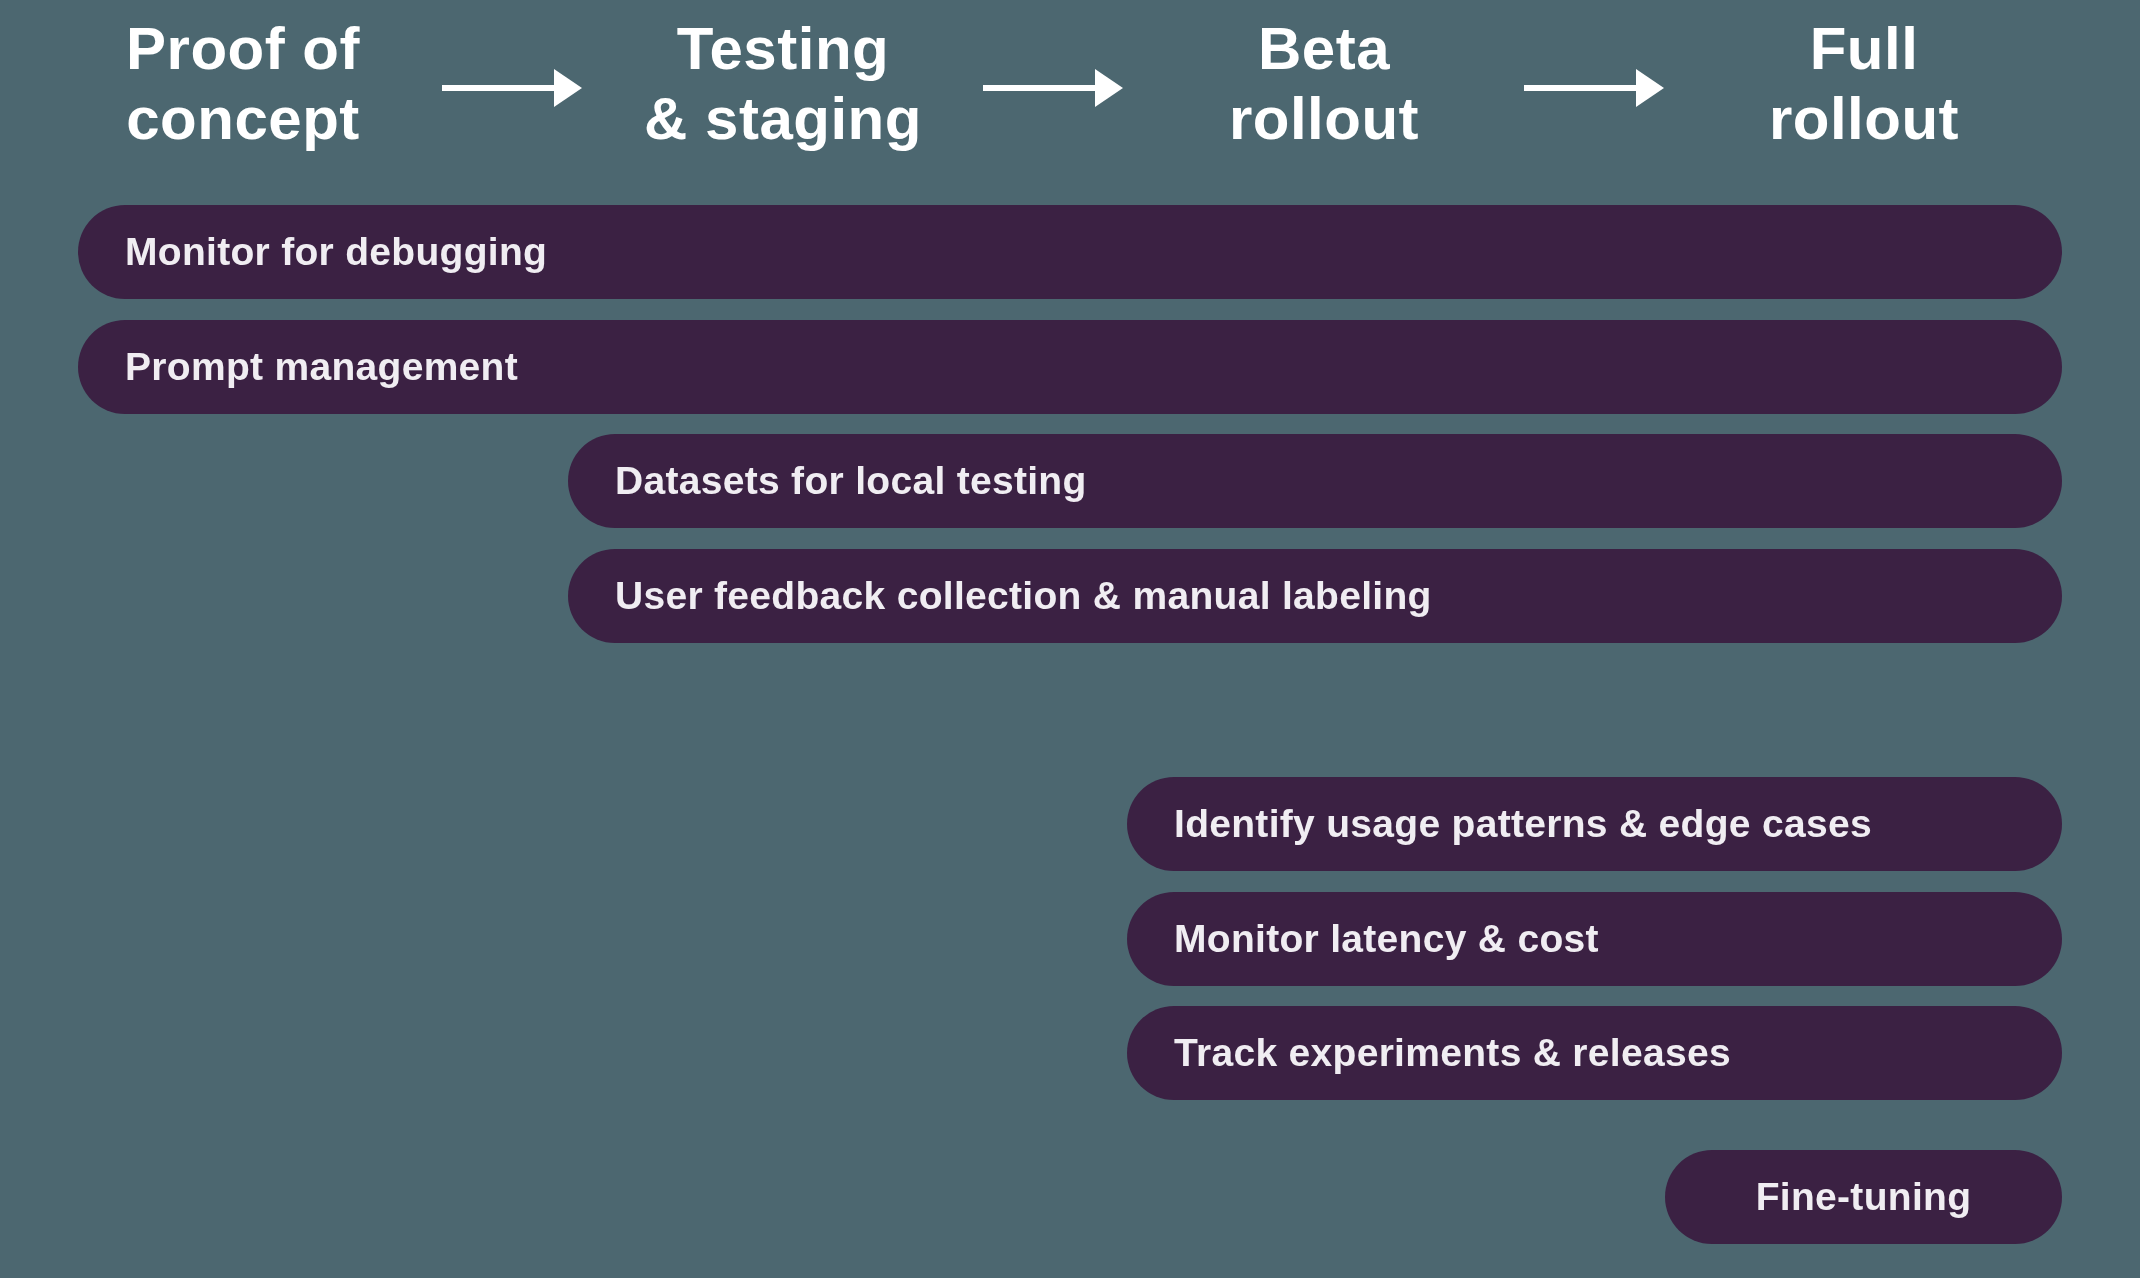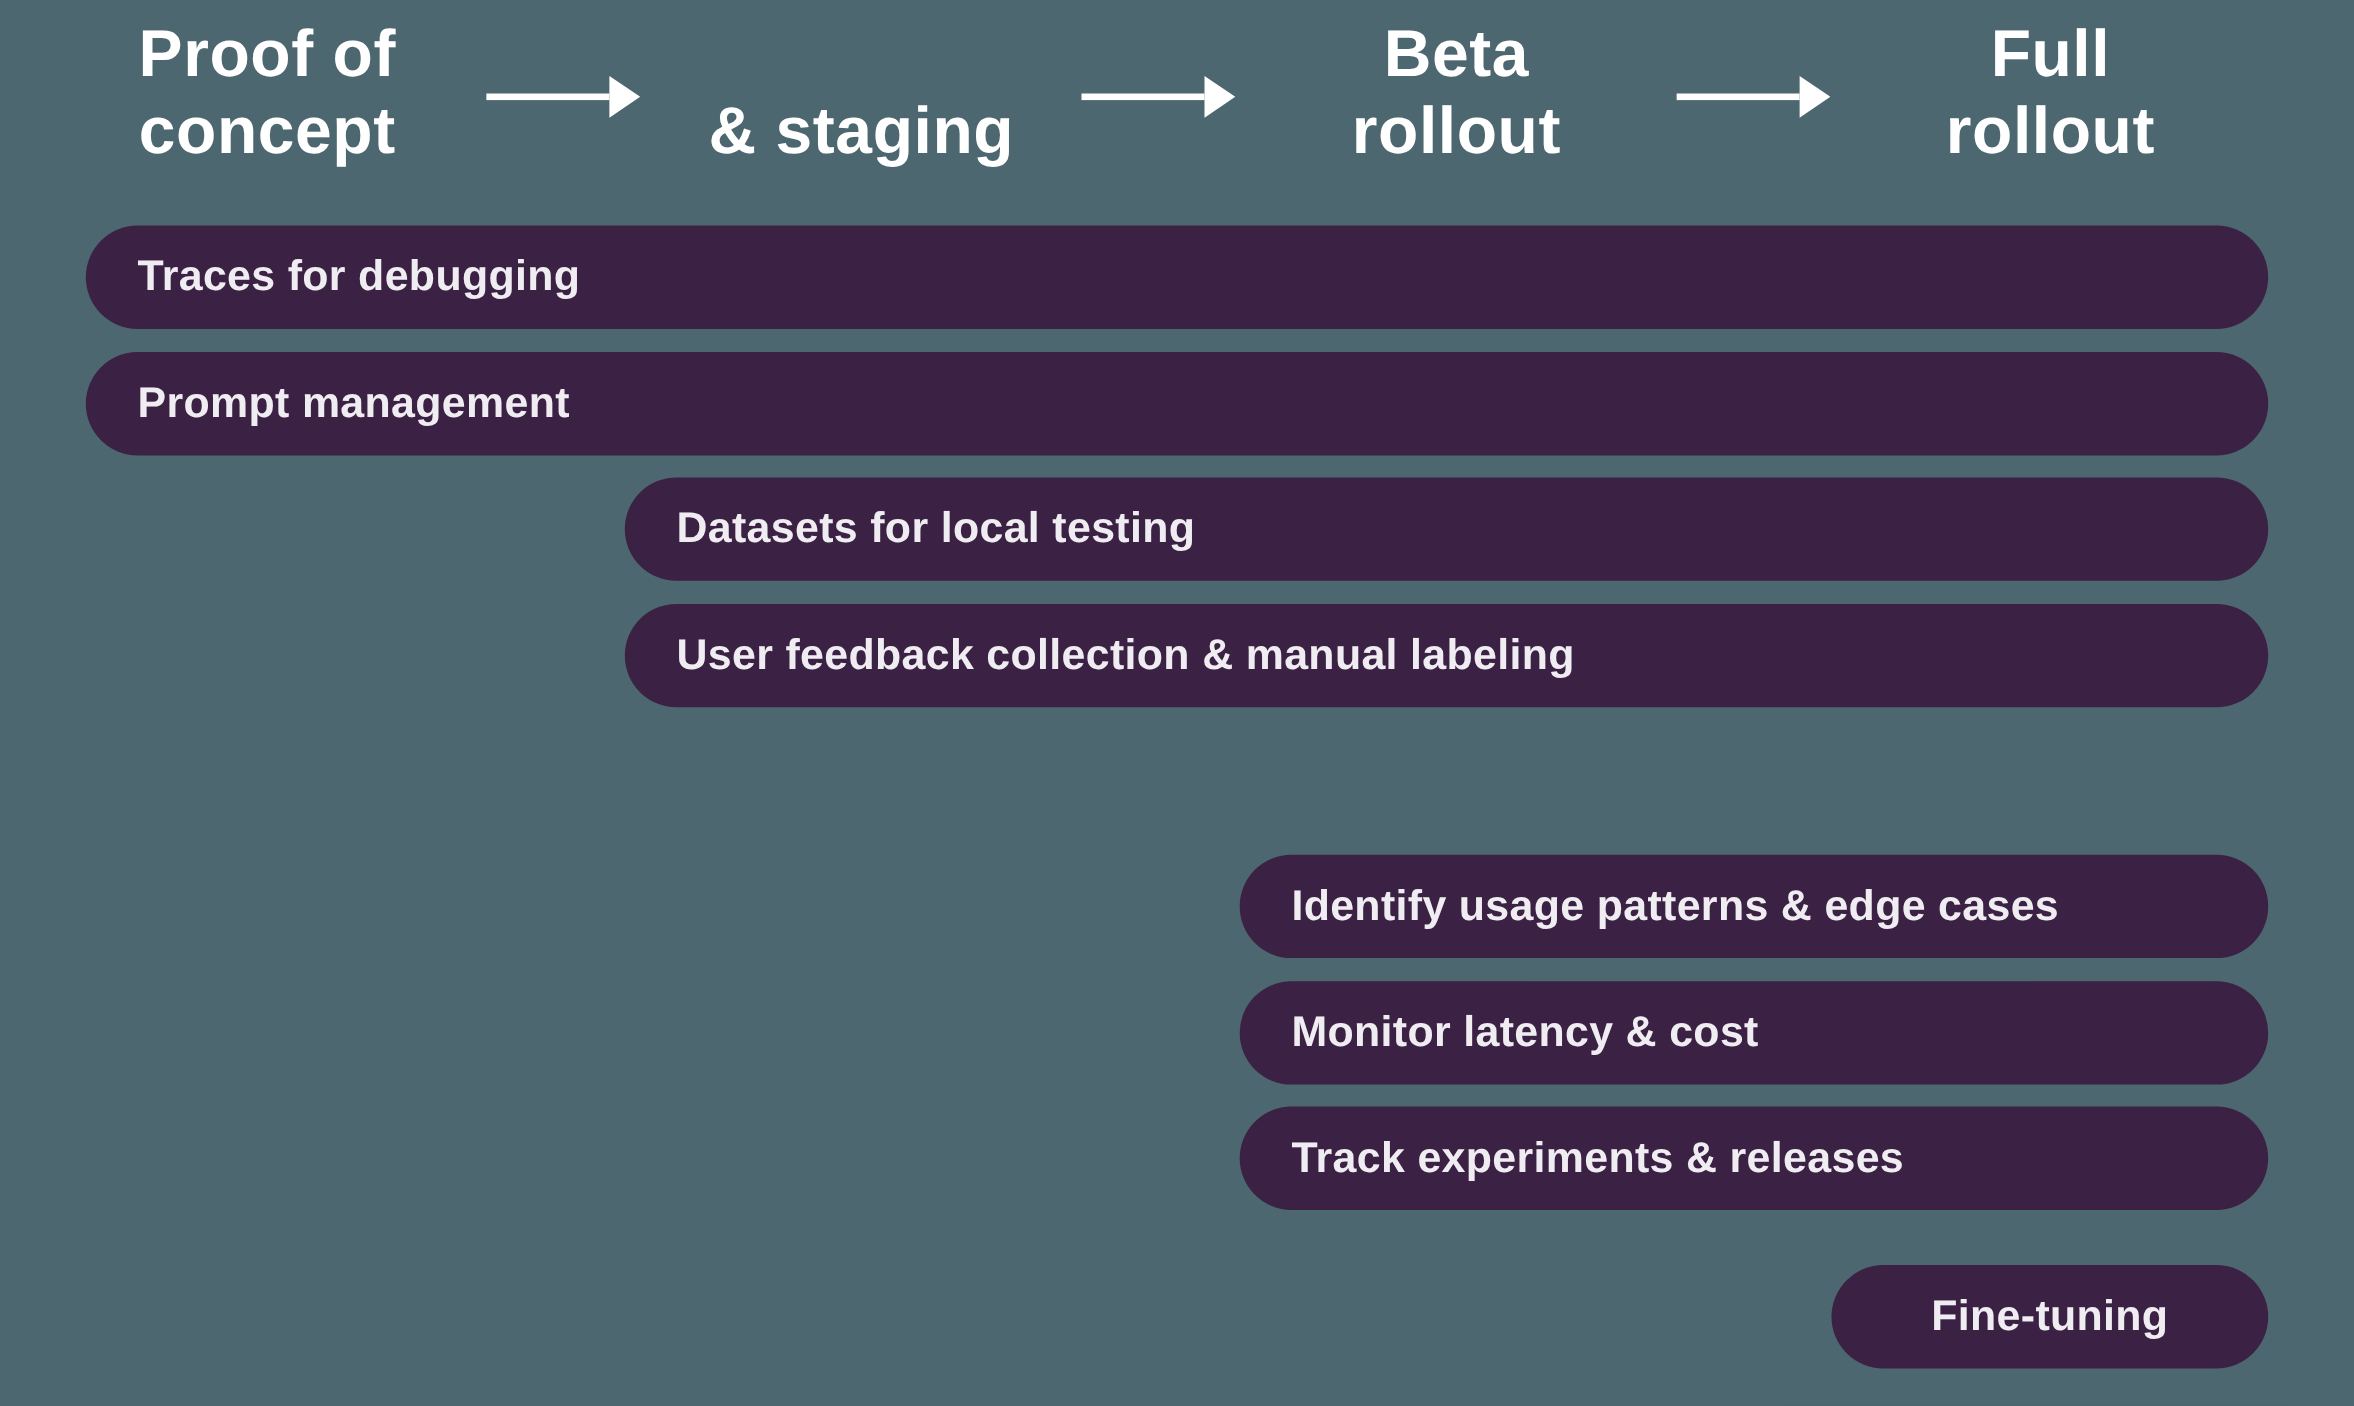--- a/index.html
+++ b/index.html
@@ -48,21 +48,21 @@
 </head>
 <body>
 
 <div class="canvas">
 
   <div class="stage-label s0">
     <span>Proof of</span><br>
     <span>concept</span>
   </div>
   <div class="stage-label s1">
-    <br>
+    <span>Testing</span><br>
     <span>&amp; staging</span>
   </div>
   <div class="stage-label s2">
     <span>Beta</span><br>
     <span>rollout</span>
   </div>
   <div class="stage-label s3">
     <span>Full</span><br>
     <span>rollout</span>
   </div>
@@ -80,21 +80,21 @@
     </svg>
   </div>
   <div class="arrow a2">
     <svg viewBox="0 0 140 40" xmlns="http://www.w3.org/2000/svg">
       <rect x="0" y="17" width="112" height="6" fill="#FFFFFF"></rect>
       <polygon points="112,1 140,20 112,39" fill="#FFFFFF"></polygon>
     </svg>
   </div>
 
   <div class="bar r0 c0">
-    <span>Traces for debugging</span>
+    <span>Monitor for debugging</span>
   </div>
   <div class="bar r1 c0">
     <span>Prompt management</span>
   </div>
   <div class="bar r3 c1">
     <span>User feedback collection &amp; manual labeling</span>
   </div>
   <div class="bar r2 c1">
     <span>Datasets for local testing</span>
   </div>

